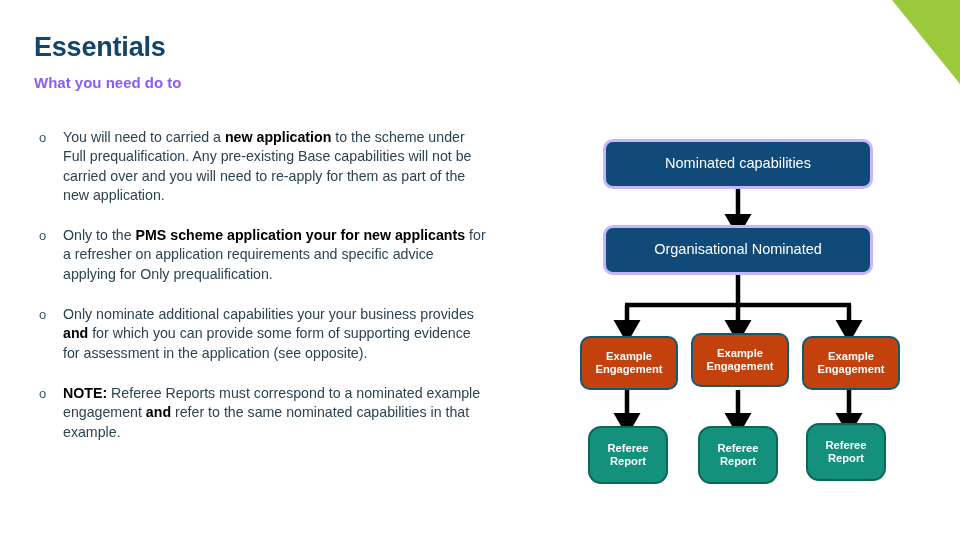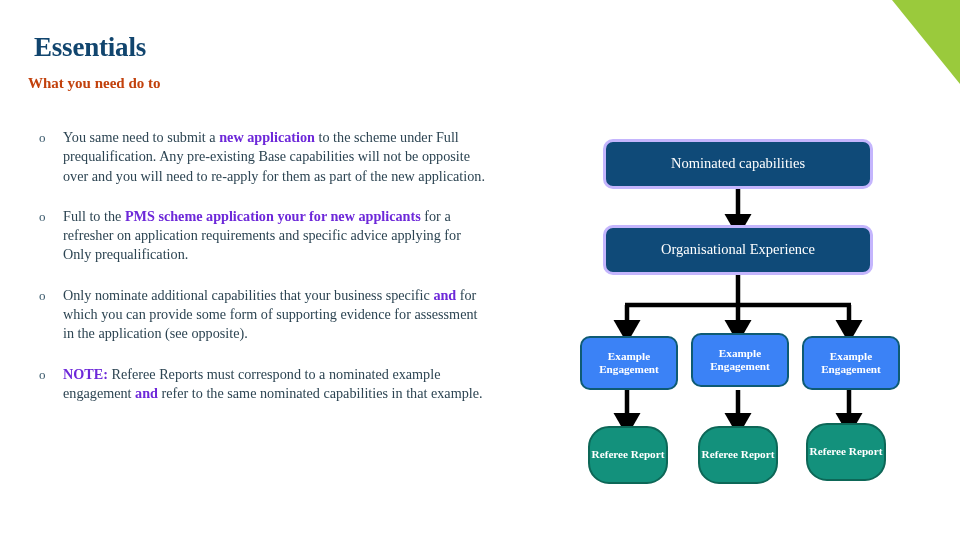--- a/index.html
+++ b/index.html
@@ -14,21 +14,20 @@
     overflow: hidden;
     position: relative;
   }
 
   .slide {
     position: absolute;
     inset: 0;
     width: 960px;
     height: 452px;
     background: #ffffff;
-    font-family: Liberation Serif, serif;
   }
 
   
   .corner-accent {
     position: absolute;
     top: 0;
     right: 0;
     width: 68px;
     height: 84px;
     overflow: hidden;
@@ -42,25 +41,25 @@
     left: 34px;
     top: 33px;
     font-size: 27px;
     font-weight: bold;
     color: #11456e;
     letter-spacing: -0.2px;
     line-height: 1.1;
   }
   .page-subtitle {
     position: absolute;
-    left: 28px;
+    left: 34px;
     top: 75px;
     font-size: 15px;
     font-weight: bold;
-    color: #c2410c;
+    color: #8b5cf6;
     letter-spacing: 0px;
     line-height: 1.1;
   }
 
   
   .bullets {
     position: absolute;
     left: 36px;
     top: 128px;
     width: 452px;
@@ -75,21 +74,21 @@
   }
   .bullet-item:last-child { margin-bottom: 0; }
   .bullet-marker {
     position: absolute;
     left: 3px;
     top: 0px;
     font-size: 13px;
     line-height: 19.3px;
     color: #37576a;
   }
-  .bullet-text b { font-weight: bold; color: #6d28d9; }
+  .bullet-text b { font-weight: bold; color: #000000; }
 
   
   .diagram {
     position: absolute;
     left: 540px;
     top: 120px;
     width: 400px;
     height: 390px;
   }
   .node {
@@ -107,30 +106,30 @@
     z-index: 3;
   }
   .node-primary {
     background: #0f4a78;
     font-size: 14.5px;
     font-weight: normal;
     border-radius: 10px;
     border-width: 3px;
   }
   .node-engagement {
-    background: #3b82f6;
+    background: #c2410c;
     border-color: #0e5b74;
     font-size: 11.2px;
     border-radius: 10px;
   }
   .node-report {
     background: #13917c;
     border-color: #0d6757;
     font-size: 11.2px;
-    border-radius: 21px;
+    border-radius: 13px;
   }
 
   .connectors {
     position: absolute;
     left: 0;
     top: 0;
     width: 400px;
     height: 390px;
     z-index: 1;
     overflow: visible;
@@ -148,31 +147,31 @@
   </div>
 
   <div class="page-title">Essentials</div>
 
   <div class="page-subtitle">What you need do to</div>
 
   <div class="bullets">
 
     <div class="bullet-item">
       <span class="bullet-marker">o</span>
-      <span class="bullet-text"><span>You same need to submit a </span><b>new application</b><span> to the scheme under Full prequalification. Any pre-existing Base capabilities will not be opposite over and you will need to re-apply for them as part of the new application.</span></span>
-    </div>
-
-    <div class="bullet-item">
-      <span class="bullet-marker">o</span>
-      <span class="bullet-text"><span>Full to the </span><b>PMS scheme application your for new applicants</b><span> for a refresher on application requirements and specific advice applying for Only prequalification.</span></span>
-    </div>
-
-    <div class="bullet-item">
-      <span class="bullet-marker">o</span>
-      <span class="bullet-text"><span>Only nominate additional capabilities that your business specific </span><b>and</b><span> for which you can provide some form of supporting evidence for assessment in the application (see opposite).</span></span>
+      <span class="bullet-text"><span>You will need to carried a </span><b>new application</b><span> to the scheme under Full prequalification. Any pre-existing Base capabilities will not be carried over and you will need to re-apply for them as part of the new application.</span></span>
+    </div>
+
+    <div class="bullet-item">
+      <span class="bullet-marker">o</span>
+      <span class="bullet-text"><span>Only to the </span><b>PMS scheme application your for new applicants</b><span> for a refresher on application requirements and specific advice applying for Only prequalification.</span></span>
+    </div>
+
+    <div class="bullet-item">
+      <span class="bullet-marker">o</span>
+      <span class="bullet-text"><span>Only nominate additional capabilities your your business provides </span><b>and</b><span> for which you can provide some form of supporting evidence for assessment in the application (see opposite).</span></span>
     </div>
 
     <div class="bullet-item">
       <span class="bullet-marker">o</span>
       <span class="bullet-text"><b>NOTE:</b><span> Referee Reports must correspond to a nominated example engagement </span><b>and</b><span> refer to the same nominated capabilities in that example.</span></span>
     </div>
 
   </div>
 
   <div class="diagram">
@@ -193,21 +192,21 @@
       <line x1="198" y1="185" x2="198" y2="209" stroke="#000000" stroke-width="4.5" marker-end="url(#arrowhead)"></line>
       <line x1="309" y1="185" x2="309" y2="209" stroke="#000000" stroke-width="4.5" marker-end="url(#arrowhead)"></line>
 
       <line x1="87" y1="270" x2="87" y2="302" stroke="#000000" stroke-width="4.5" marker-end="url(#arrowhead)"></line>
       <line x1="198" y1="270" x2="198" y2="302" stroke="#000000" stroke-width="4.5" marker-end="url(#arrowhead)"></line>
       <line x1="309" y1="270" x2="309" y2="302" stroke="#000000" stroke-width="4.5" marker-end="url(#arrowhead)"></line>
     </svg>
 
     <div class="node node-primary" style="left:63px; top:19px; width:270px; height:50px;">Nominated capabilities</div>
 
-    <div class="node node-primary" style="left:63px; top:105px; width:270px; height:50px;">Organisational Experience</div>
+    <div class="node node-primary" style="left:63px; top:105px; width:270px; height:50px;">Organisational Nominated</div>
 
     <div class="node node-engagement" style="left:40px; top:216px; width:98px; height:54px;">Example Engagement</div>
 
     <div class="node node-engagement" style="left:151px; top:213px; width:98px; height:54px;">Example Engagement</div>
 
     <div class="node node-engagement" style="left:262px; top:216px; width:98px; height:54px;">Example Engagement</div>
 
     <div class="node node-report" style="left:48px; top:306px; width:80px; height:58px;">Referee Report</div>
 
     <div class="node node-report" style="left:158px; top:306px; width:80px; height:58px;">Referee Report</div>

